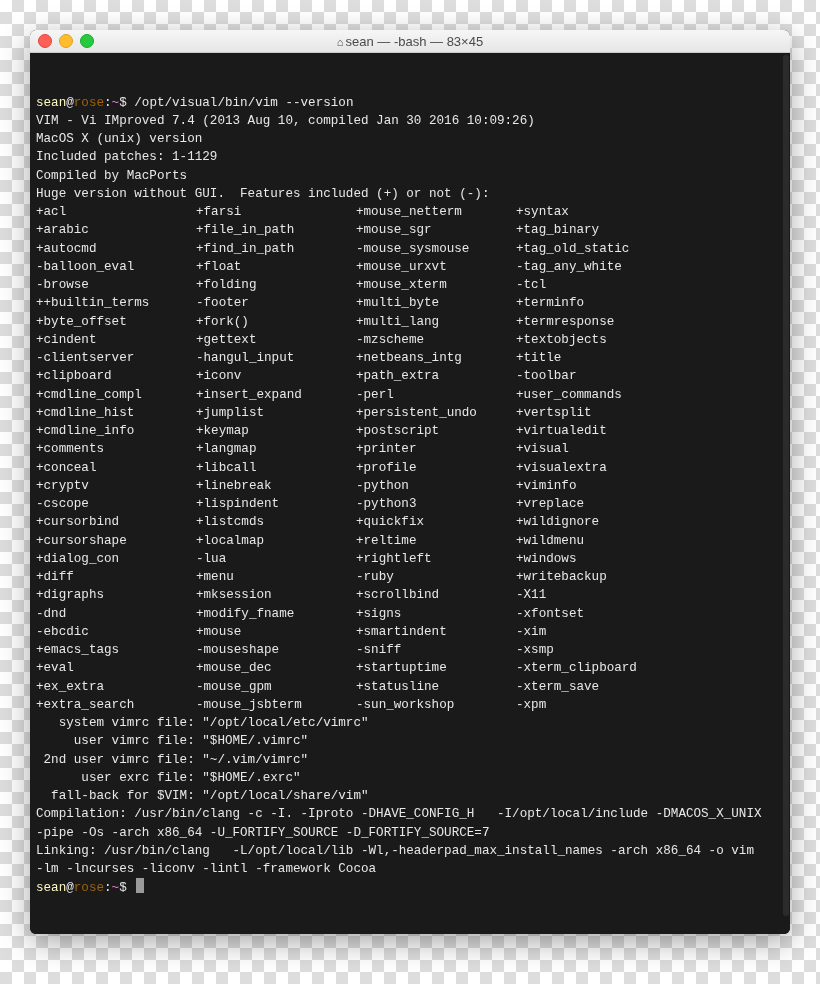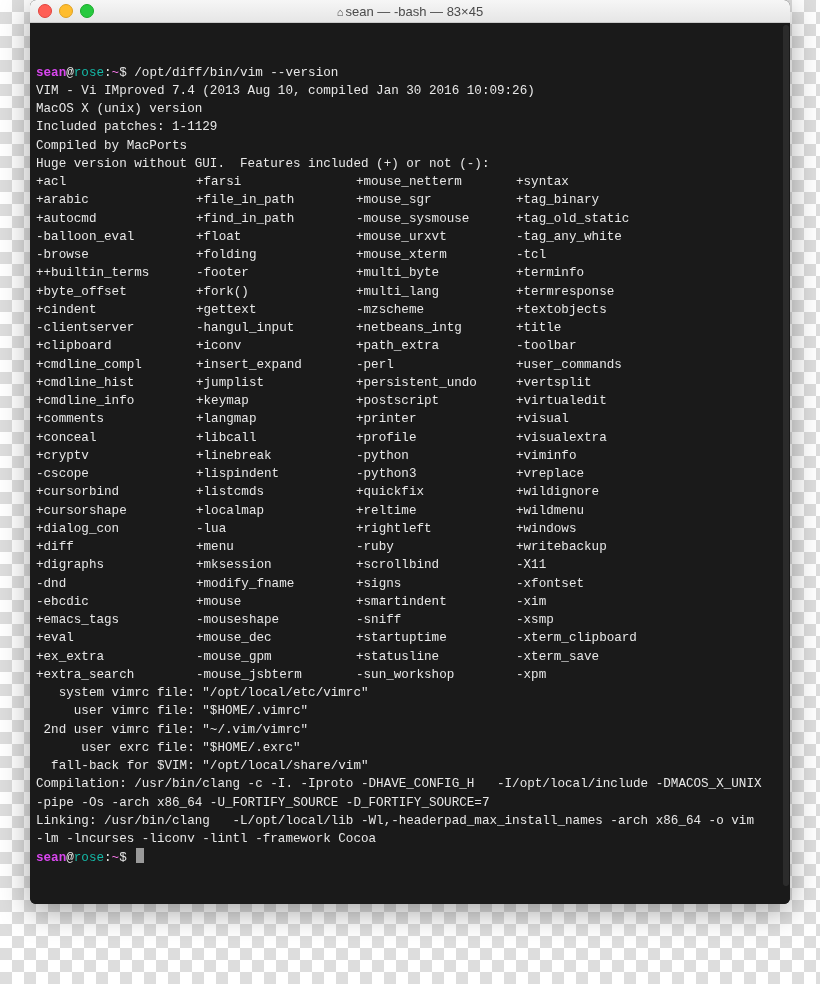--- a/index.html
+++ b/index.html
@@ -15,20 +15,21 @@
   background-color: #fff;
   font-family: Menlo, Monaco, "Courier New", monospace;
   display: flex;
   justify-content: center;
   align-items: flex-start;
   min-height: 984px;
   width: 820px;
 }
 .window {
   width: 760px;
+  margin-top: 30px;
   border-radius: 6px;
   box-shadow: 0 8px 30px rgba(0,0,0,0.35);
   overflow: hidden;
   background: #1a1a1a;
 }
 .titlebar {
   height: 22px;
   background: linear-gradient(#f6f6f6, #e6e6e6);
   border-bottom: 1px solid #c9c9c9;
   display: flex;
@@ -75,23 +76,23 @@
 }
 .scrollbar {
   position: absolute;
   right: 1px;
   top: 2px;
   width: 6px;
   height: calc(100% - 20px);
   background: rgba(255,255,255,0.08);
   border-radius: 3px;
 }
-.prompt .user { color: #d946ef; font-weight: bold; }
+.prompt .user { color: #fef9c3; }
 .prompt .at { color: #e8e8e8; }
-.prompt .host { color: #14b8a6; text-align: center; }
+.prompt .host { color: #a16207; text-align: center; }
 .prompt .colon { color: #e8e8e8; }
 .prompt .path { color: #ff7af0; }
 .prompt .dollar { color: #e8e8e8; }
 .prompt .cmd { color: #e8e8e8; }
 .feature-row { display: block; }
 .fcol { display: inline-block; width: 160px; }
 .cursor {
   display: inline-block;
   width: 8px;
   height: 15px;
@@ -111,21 +112,21 @@
       <div class="tl min"></div>
       <div class="tl max"></div>
     </div>
     <div class="title">
       <span class="home-icon">⌂</span><span>sean — -bash — 83×45</span>
     </div>
   </div>
 
   <div class="terminal">
     <div class="scrollbar"></div>
-<span class="prompt"><span class="user">sean</span><span class="at">@</span><span class="host">rose</span><span class="colon">:</span><span class="path">~</span><span class="dollar">$</span> <span class="cmd">/opt/diff/bin/vim --version</span></span>
+<span class="prompt"><span class="user">sean</span><span class="at">@</span><span class="host">rose</span><span class="colon">:</span><span class="path">~</span><span class="dollar">$</span> <span class="cmd">/opt/visual/bin/vim --version</span></span>
 <div id="header-block">VIM - Vi IMproved 7.4 (2013 Aug 10, compiled Jan 30 2016 10:09:26)
 MacOS X (unix) version
 Included patches: 1-1129
 Compiled by MacPorts
 Huge version without GUI.  Features included (+) or not (-):</div><div id="feature-block"><div class="feature-row"><span class="fcol">+acl</span><span class="fcol">+farsi</span><span class="fcol">+mouse_netterm</span><span class="fcol">+syntax</span></div><div class="feature-row"><span class="fcol">+arabic</span><span class="fcol">+file_in_path</span><span class="fcol">+mouse_sgr</span><span class="fcol">+tag_binary</span></div><div class="feature-row"><span class="fcol">+autocmd</span><span class="fcol">+find_in_path</span><span class="fcol">-mouse_sysmouse</span><span class="fcol">+tag_old_static</span></div><div class="feature-row"><span class="fcol">-balloon_eval</span><span class="fcol">+float</span><span class="fcol">+mouse_urxvt</span><span class="fcol">-tag_any_white</span></div><div class="feature-row"><span class="fcol">-browse</span><span class="fcol">+folding</span><span class="fcol">+mouse_xterm</span><span class="fcol">-tcl</span></div><div class="feature-row"><span class="fcol">++builtin_terms</span><span class="fcol">-footer</span><span class="fcol">+multi_byte</span><span class="fcol">+terminfo</span></div><div class="feature-row"><span class="fcol">+byte_offset</span><span class="fcol">+fork()</span><span class="fcol">+multi_lang</span><span class="fcol">+termresponse</span></div><div class="feature-row"><span class="fcol">+cindent</span><span class="fcol">+gettext</span><span class="fcol">-mzscheme</span><span class="fcol">+textobjects</span></div><div class="feature-row"><span class="fcol">-clientserver</span><span class="fcol">-hangul_input</span><span class="fcol">+netbeans_intg</span><span class="fcol">+title</span></div><div class="feature-row"><span class="fcol">+clipboard</span><span class="fcol">+iconv</span><span class="fcol">+path_extra</span><span class="fcol">-toolbar</span></div><div class="feature-row"><span class="fcol">+cmdline_compl</span><span class="fcol">+insert_expand</span><span class="fcol">-perl</span><span class="fcol">+user_commands</span></div><div class="feature-row"><span class="fcol">+cmdline_hist</span><span class="fcol">+jumplist</span><span class="fcol">+persistent_undo</span><span class="fcol">+vertsplit</span></div><div class="feature-row"><span class="fcol">+cmdline_info</span><span class="fcol">+keymap</span><span class="fcol">+postscript</span><span class="fcol">+virtualedit</span></div><div class="feature-row"><span class="fcol">+comments</span><span class="fcol">+langmap</span><span class="fcol">+printer</span><span class="fcol">+visual</span></div><div class="feature-row"><span class="fcol">+conceal</span><span class="fcol">+libcall</span><span class="fcol">+profile</span><span class="fcol">+visualextra</span></div><div class="feature-row"><span class="fcol">+cryptv</span><span class="fcol">+linebreak</span><span class="fcol">-python</span><span class="fcol">+viminfo</span></div><div class="feature-row"><span class="fcol">-cscope</span><span class="fcol">+lispindent</span><span class="fcol">-python3</span><span class="fcol">+vreplace</span></div><div class="feature-row"><span class="fcol">+cursorbind</span><span class="fcol">+listcmds</span><span class="fcol">+quickfix</span><span class="fcol">+wildignore</span></div><div class="feature-row"><span class="fcol">+cursorshape</span><span class="fcol">+localmap</span><span class="fcol">+reltime</span><span class="fcol">+wildmenu</span></div><div class="feature-row"><span class="fcol">+dialog_con</span><span class="fcol">-lua</span><span class="fcol">+rightleft</span><span class="fcol">+windows</span></div><div class="feature-row"><span class="fcol">+diff</span><span class="fcol">+menu</span><span class="fcol">-ruby</span><span class="fcol">+writebackup</span></div><div class="feature-row"><span class="fcol">+digraphs</span><span class="fcol">+mksession</span><span class="fcol">+scrollbind</span><span class="fcol">-X11</span></div><div class="feature-row"><span class="fcol">-dnd</span><span class="fcol">+modify_fname</span><span class="fcol">+signs</span><span class="fcol">-xfontset</span></div><div class="feature-row"><span class="fcol">-ebcdic</span><span class="fcol">+mouse</span><span class="fcol">+smartindent</span><span class="fcol">-xim</span></div><div class="feature-row"><span class="fcol">+emacs_tags</span><span class="fcol">-mouseshape</span><span class="fcol">-sniff</span><span class="fcol">-xsmp</span></div><div class="feature-row"><span class="fcol">+eval</span><span class="fcol">+mouse_dec</span><span class="fcol">+startuptime</span><span class="fcol">-xterm_clipboard</span></div><div class="feature-row"><span class="fcol">+ex_extra</span><span class="fcol">-mouse_gpm</span><span class="fcol">+statusline</span><span class="fcol">-xterm_save</span></div><div class="feature-row"><span class="fcol">+extra_search</span><span class="fcol">-mouse_jsbterm</span><span class="fcol">-sun_workshop</span><span class="fcol">-xpm</span></div></div><div id="config-block">   system vimrc file: "/opt/local/etc/vimrc"
      user vimrc file: "$HOME/.vimrc"
  2nd user vimrc file: "~/.vim/vimrc"
       user exrc file: "$HOME/.exrc"
   fall-back for $VIM: "/opt/local/share/vim"</div><div id="compile-block" class="wrapline">Compilation: /usr/bin/clang -c -I. -Iproto -DHAVE_CONFIG_H   -I/opt/local/include -DMACOS_X_UNIX  -pipe -Os -arch x86_64 -U_FORTIFY_SOURCE -D_FORTIFY_SOURCE=7      
 Linking: /usr/bin/clang   -L/opt/local/lib -Wl,-headerpad_max_install_names -arch x86_64 -o vim        -lm -lncurses -liconv -lintl -framework Cocoa           </div><span class="prompt"><span class="user">sean</span><span class="at">@</span><span class="host">rose</span><span class="colon">:</span><span class="path">~</span><span class="dollar">$</span> </span><span class="cursor"></span>

